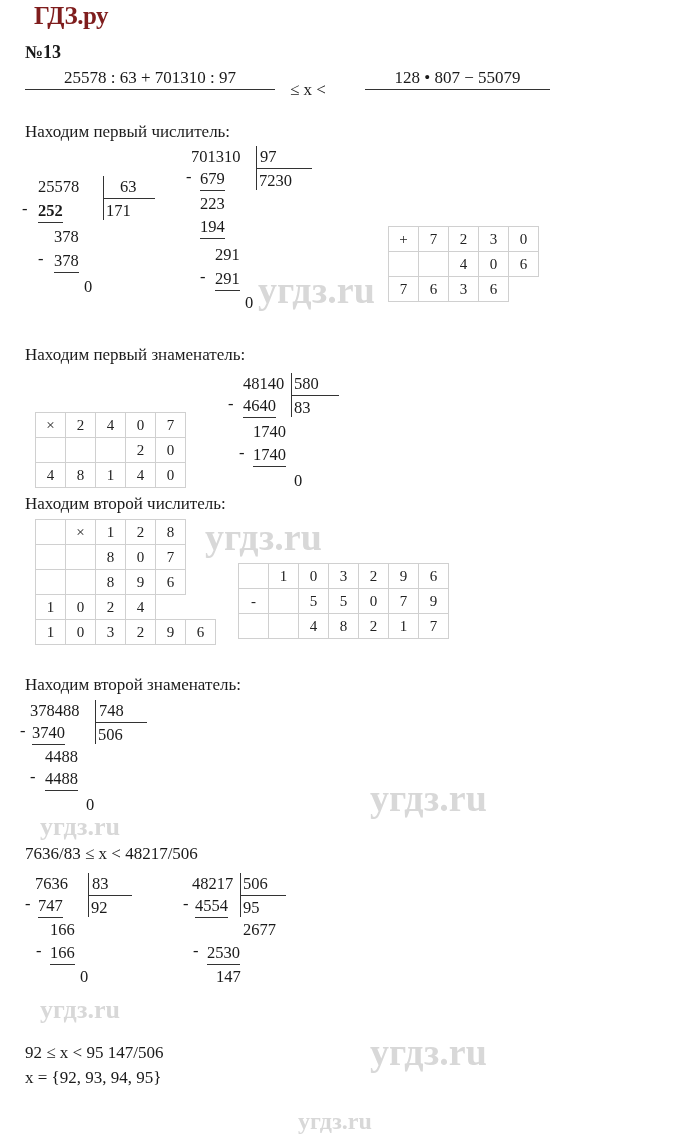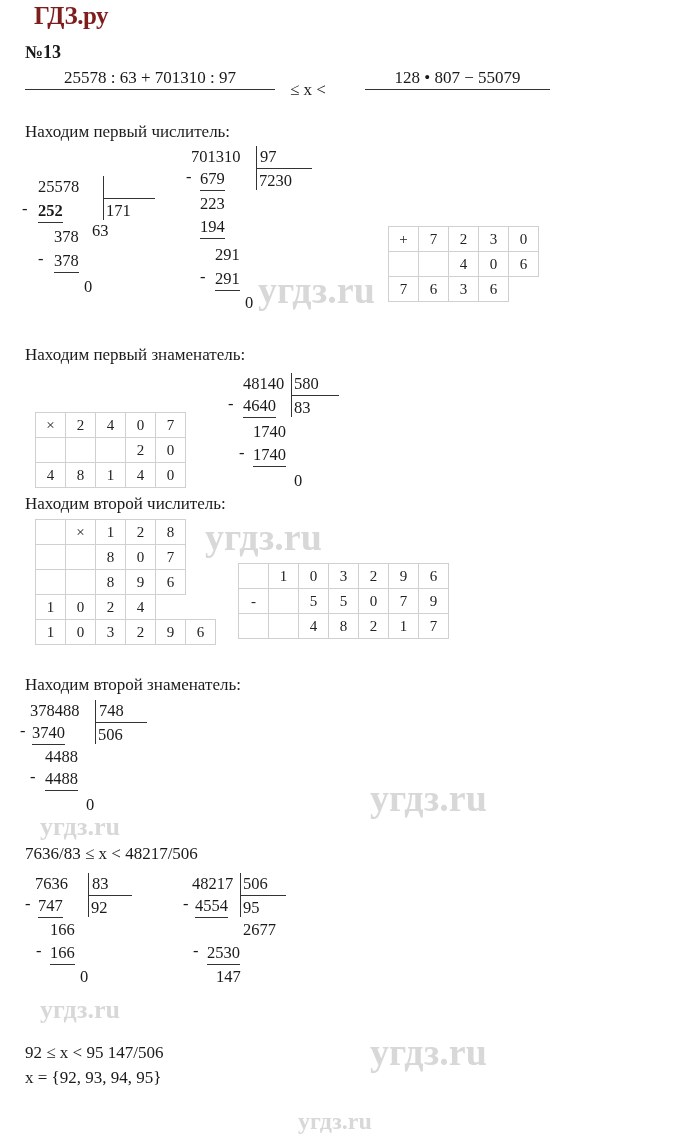--- a/index.html
+++ b/index.html
@@ -81,21 +81,21 @@
 <div class="frac" style="left:365px;top:68px;width:185px;">
   <div class="num">128 • 807 − 55079</div>
   <div class="bar"></div>
 </div>
 
 <div class="sec" style="left:25px;top:122px;">Находим первый числитель:</div>
 
 <div class="calc" style="left:38px;top:178px;">25578</div>
 <div class="vline" style="left:103px;top:176px;height:44px;"></div>
 <div class="hline" style="left:103px;top:198px;width:52px;"></div>
-<div class="calc" style="left:92px;top:178px;margin-top:44px;">63</div>
+<div class="calc" style="left:120px;top:178px;">63</div>
 <div class="calc" style="left:106px;top:202px;">171</div>
 <div class="calc" style="left:22px;top:200px;">-</div>
 <div class="calc" style="left:38px;top:202px;font-weight:bold;"><span class="ul">252</span></div>
 <div class="calc" style="left:54px;top:228px;">378</div>
 <div class="calc" style="left:38px;top:250px;">-</div>
 <div class="calc" style="left:54px;top:252px;"><span class="ul">378</span></div>
 <div class="calc" style="left:84px;top:278px;">0</div>
 
 <div class="calc" style="left:191px;top:148px;">701310</div>
 <div class="vline" style="left:256px;top:146px;height:44px;"></div>

